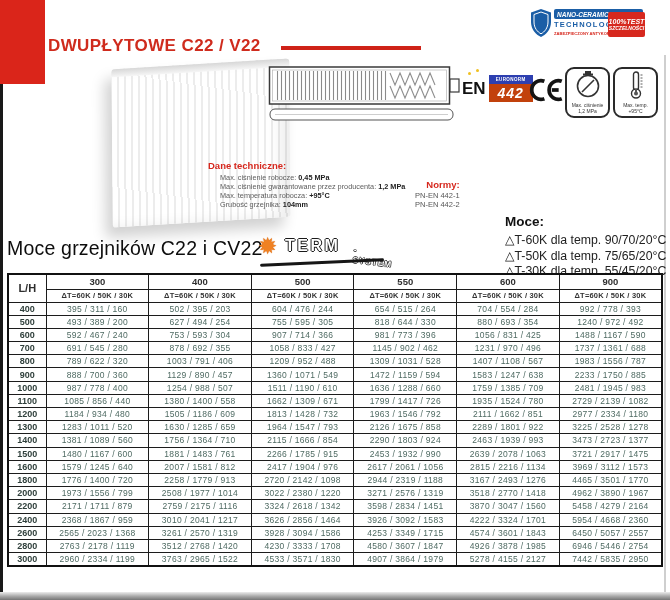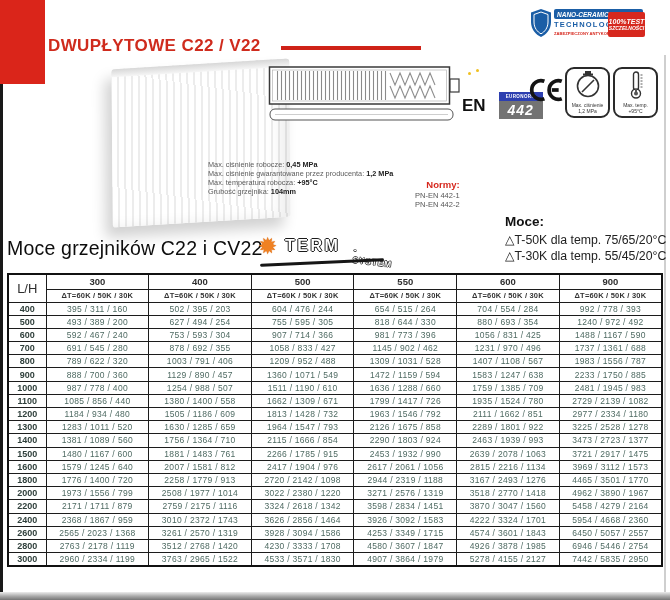--- a/index.html
+++ b/index.html
@@ -25,36 +25,36 @@
 
   
   .radiator-photo { left:112px; top:64px; width:178px; height:158px; transform:rotate(-3.5deg) skewX(-3deg);
     background:repeating-linear-gradient(90deg,#ffffff 0 5px,#ececec 5px 7px); border-radius:3px;
     box-shadow:-7px 10px 14px rgba(0,0,0,.18), inset -10px 0 14px rgba(0,0,0,.07); }
   .radiator-photo::before { content:""; position:absolute; left:0; top:0; width:100%; height:8px;
     background:linear-gradient(#d7d7d7,#f6f6f6); border-radius:3px 3px 0 0; }
 
   
   .tech-drawing { left:268px; top:64px; }
-  .en-logo { left:462px; top:92px; display:flex; align-items:flex-start; gap:13px; }
+  .en-logo { left:462px; top:75px; display:flex; align-items:flex-start; gap:3px; }
   .en-text { font-size:17px; font-weight:900; color:#111; line-height:27px; }
   .en-badge { width:44px; }
   .euronorm { height:9px; background:#2d3fb0; color:#fff; font-size:4.5px; font-weight:bold; text-align:center; line-height:9px; letter-spacing:.4px; }
-  .fournum { height:18px; background:#737373; color:#fff; font-size:14px; font-weight:900; font-style:italic; text-align:center; line-height:18px; letter-spacing:1px; }
+  .fournum { height:18px; background:#c2410c; color:#fff; font-size:14px; font-weight:900; font-style:italic; text-align:center; line-height:18px; letter-spacing:1px; }
   .en-star { position:absolute; width:3px; height:3px; background:#f0c020; border-radius:50%; }
   .ce-mark { left:527px; top:77px; }
   .icon-box { top:67px; width:45px; height:51px; border:2px solid #2a2a2a; border-radius:9px; background:#fff;
     display:flex; flex-direction:column; align-items:center; padding-top:2px; }
   .icon-box.pressure { left:565px; } .icon-box.temp { left:613px; }
   .icon-caption { font-size:5px; line-height:5.8px; color:#333; text-align:center; }
 
   
   .tech-block { left:208px; top:160px; width:220px; }
   .tech-title { color:#d6281e; font-weight:bold; font-size:9.5px; margin-bottom:2px; }
-  .tech-line { font-size:7.3px; color:#5c5c5c; line-height:9px; white-space:nowrap; }
+  .tech-line { font-size:7.3px; color:#5c5c5c; line-height:9px; white-space:nowrap;margin-left:12px; }
   .tech-line .b { font-weight:bold; color:#222; margin-left:2px; }
   .norms-block { left:415px; top:179px; }
   .norms-title { color:#d6281e; font-weight:bold; font-size:9.5px; margin-bottom:1px;text-align:right; }
   .norm-item { font-size:7.5px; color:#555; line-height:9px; }
   .powers-block { left:505px; top:200px; }
   .powers-title { font-size:13.5px; font-weight:bold; color:#111; margin-bottom:4px;margin-top:14px; }
   .power-item { font-size:12.3px; color:#222; line-height:15.5px; white-space:nowrap; }
 
   
   .section-heading { left:7px; top:237px; font-size:19.5px; font-weight:500; color:#0d0d0d; letter-spacing:.2px; }
@@ -63,21 +63,21 @@
   .brand-logo .term { position:absolute; left:27px; top:4px; font-size:16px; font-weight:bold; letter-spacing:2.5px; color:#fff;
     text-shadow:-1px 0 #1a1a1a, 1px 0 #1a1a1a, 0 -1px #1a1a1a, 0 1px #1a1a1a; }
   .brand-logo .sys { position:absolute; left:95px; top:14px; font-size:8.5px; font-weight:bold; letter-spacing:.8px; color:#fff;
     text-shadow:-.7px 0 #1a1a1a, .7px 0 #1a1a1a, 0 -.7px #1a1a1a, 0 .7px #1a1a1a; transform:rotate(7deg); }
   .brand-logo .swoosh { position:absolute; left:2px; top:28px; width:124px; height:2.5px; background:#161616; transform:rotate(-2.5deg); border-radius:2px; }
 
   
   #power-table { position:absolute; left:7px; top:273px; width:656px; border-collapse:collapse; table-layout:fixed; background:#fff; border:2px solid #111; }
   #power-table th, #power-table td { border:1px solid #1c1c1c; text-align:center; vertical-align:middle; padding:0; }
   #power-table col.c0 { width:38px; }
-  .corner { font-size:13px; font-weight:normal; color:#2e2e2e; }
+  .corner { font-size:11px; font-weight:bold; color:#2e2e2e; }
   .colhead { height:15px; font-size:9.5px; font-weight:bold; color:#2e2e2e; }
   .subhead { height:13px; font-size:7.5px; font-weight:bold; color:#333; letter-spacing:.2px; }
   #power-table tbody td { height:13.2px; }
   td.rowhead { font-size:9px; font-weight:bold; color:#30403c; }
   td.val { font-size:8.5px; color:#4e6a62; letter-spacing:.3px; }
 
   .bottom-edge { left:0; top:592px; width:670px; height:8px; background:linear-gradient(180deg,#ececec 0%,#a6a6a6 55%,#757575 100%); }
 </style>
 </head>
 <body>
@@ -168,20 +168,21 @@
         <circle cx="15" cy="22.5" r="2" fill="#555"></circle>
         <line x1="15" y1="18.5" x2="15" y2="21.5" stroke="#555" stroke-width="2"></line>
         <path d="M19.5 4 h2 M19.5 7 h2 M19.5 10 h2 M19.5 13 h2 M19.5 16 h2" stroke="#333" stroke-width=".8"></path>
       </svg>
     </span>
     <span class="icon-caption">Max. temp.</span>
     <span class="icon-caption">+95°C</span>
   </div>
 
   <div class="abs tech-block">
+    <div class="tech-title">Dane techniczne:</div>
     <div>
 
         <div class="tech-line"><span>Max. ciśnienie robocze:</span><span class="b">0,45 MPa</span></div>
 
         <div class="tech-line"><span>Max. ciśnienie gwarantowane przez producenta:</span><span class="b">1,2 MPa</span></div>
 
         <div class="tech-line"><span>Max. temperatura robocza:</span><span class="b">+95°C</span></div>
 
         <div class="tech-line"><span>Grubość grzejnika:</span><span class="b">104mm</span></div>
       </div>
@@ -193,20 +194,21 @@
 
     <div class="norm-item">PN-EN 442-1</div>
         <div class="norm-item">PN-EN 442-2</div>
       </div>
   </div>
 
   <div class="abs powers-block">
     <div class="powers-title">Moce:</div>
     <div>
 
+    <div class="power-item">△T-60K dla temp. 90/70/20°C</div>
         <div class="power-item">△T-50K dla temp. 75/65/20°C</div>
         <div class="power-item">△T-30K dla temp. 55/45/20°C</div>
       </div>
   </div>
 
   <div class="abs section-heading">Moce grzejników C22 i CV22</div>
   <div class="abs brand-logo">
     <span class="sun">✹</span>
     <span class="term">TERM</span>
     <span class="sys">-SYSTEM</span>
@@ -383,21 +385,21 @@
           <td class="val">2171 / 1711 / 879</td>
           <td class="val">2759 / 2175 / 1116</td>
           <td class="val">3324 / 2618 / 1342</td>
           <td class="val">3598 / 2834 / 1451</td>
           <td class="val">3870 / 3047 / 1560</td>
           <td class="val">5458 / 4279 / 2164</td>
         </tr>
         <tr>
           <td class="rowhead">2400</td>
           <td class="val">2368 / 1867 / 959</td>
-          <td class="val">3010 / 2372 / 1743</td>
+          <td class="val">3010 / 2041 / 1217</td>
           <td class="val">3626 / 2856 / 1464</td>
           <td class="val">3926 / 3092 / 1583</td>
           <td class="val">4222 / 3324 / 1701</td>
           <td class="val">5954 / 4668 / 2360</td>
         </tr>
         <tr>
           <td class="rowhead">2600</td>
           <td class="val">2565 / 2023 / 1368</td>
           <td class="val">3261 / 2570 / 1319</td>
           <td class="val">3928 / 3094 / 1586</td>

